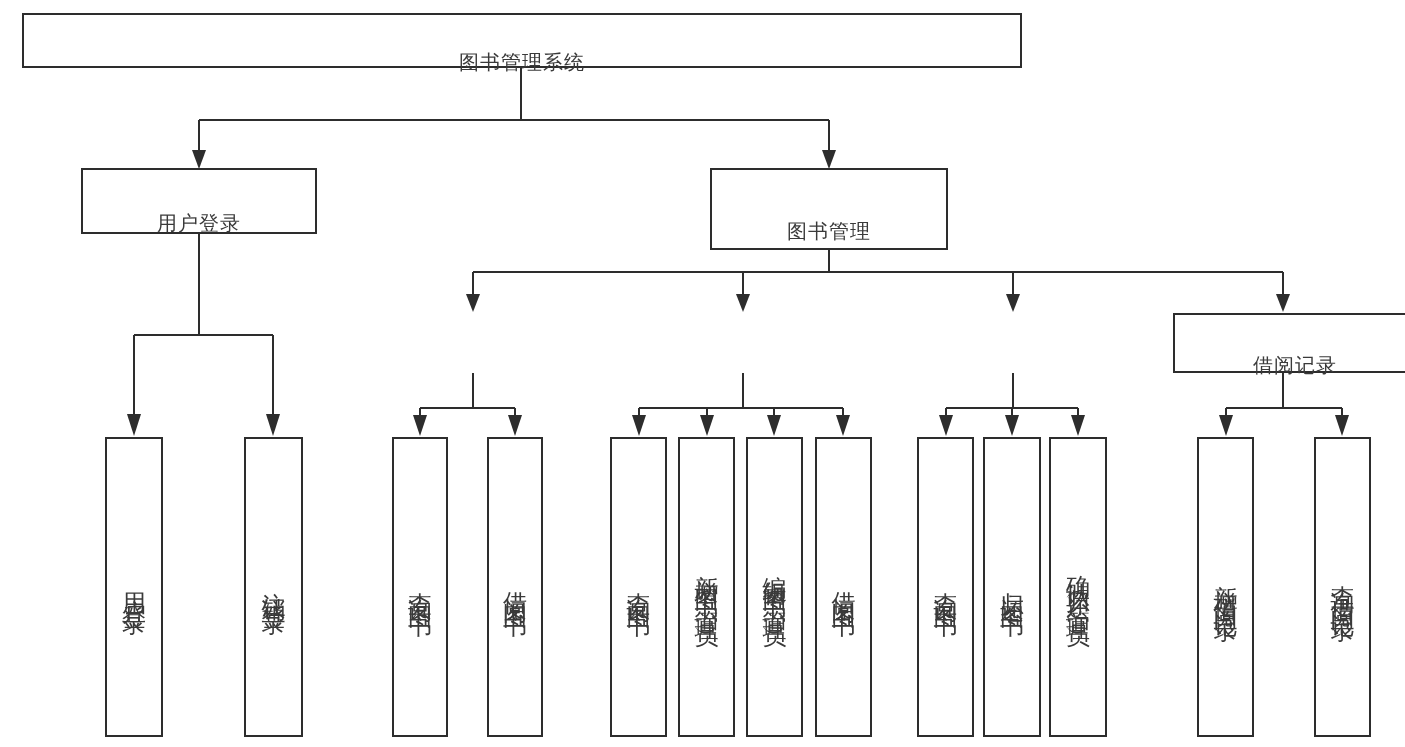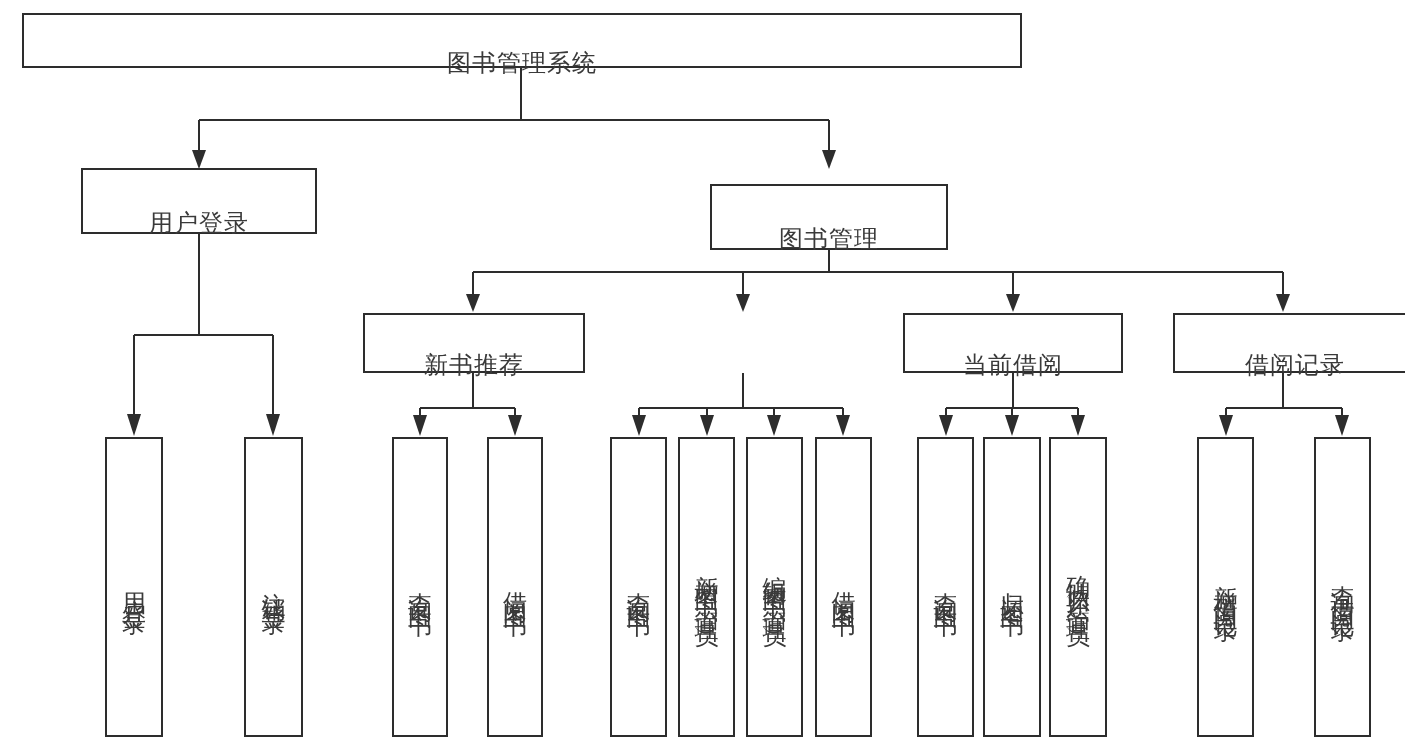--- a/index.html
+++ b/index.html
@@ -17,21 +17,21 @@
   .stage{position:relative;width:1405px;height:747px;background:var(--background);}
   .connectors{position:absolute;left:0;top:0;color:var(--line);}
   .connectors path.l{fill:none;stroke:currentColor;stroke-width:2;}
   .connectors path.arrow{fill:currentColor;stroke:none;}
   .box{
     position:absolute;box-sizing:border-box;
     border:2.5px solid var(--line);background:#fff;
     display:flex;align-items:center;justify-content:center;
     color:var(--text);
   }
-  .box.h span{font-size:24px;letter-spacing:1px;white-space:nowrap;margin-top:44px;}
+  .box.h span{font-size:20px;letter-spacing:1px;white-space:nowrap;margin-top:44px;}
   .box.v span{
     writing-mode:vertical-lr;text-orientation:mixed;
     font-size:24px;line-height:1;letter-spacing:7px;white-space:nowrap;
   }
   .watermark{
     position:absolute;top:718px;right:4px;z-index:5;
     font-size:18px;letter-spacing:.5px;color:var(--watermark);white-space:nowrap;
   }
 </style>
 </head>
@@ -82,30 +82,24 @@
     </g>
   </svg>
 
   <div class="box h" style="left:22px;top:13px;width:1000px;height:55px">
     <span>图书管理系统</span>
   </div>
 
   <div class="box h" style="left:81px;top:168px;width:236px;height:66px">
     <span>用户登录</span>
   </div>
-  <div class="box h" style="left:710px;top:184px;width:238px;height:66px">
+  <div class="box h" style="left:710px;top:168px;width:238px;height:82px">
     <span>图书管理</span>
   </div>
 
-  <div class="box h" style="left:363px;top:313px;width:222px;height:60px">
-    <span>新书推荐</span>
-  </div>
-  <div class="box h" style="left:903px;top:313px;width:220px;height:60px">
-    <span>当前借阅</span>
-  </div>
   <div class="box h" style="left:1173px;top:313px;width:244px;height:60px">
     <span>借阅记录</span>
   </div>
 
   <div class="box v" style="left:105px;top:437px;width:58px;height:300px">
     <span>用户登录</span>
   </div>
   <div class="box v" style="left:244px;top:437px;width:59px;height:300px">
     <span>注销登录</span>
   </div>

